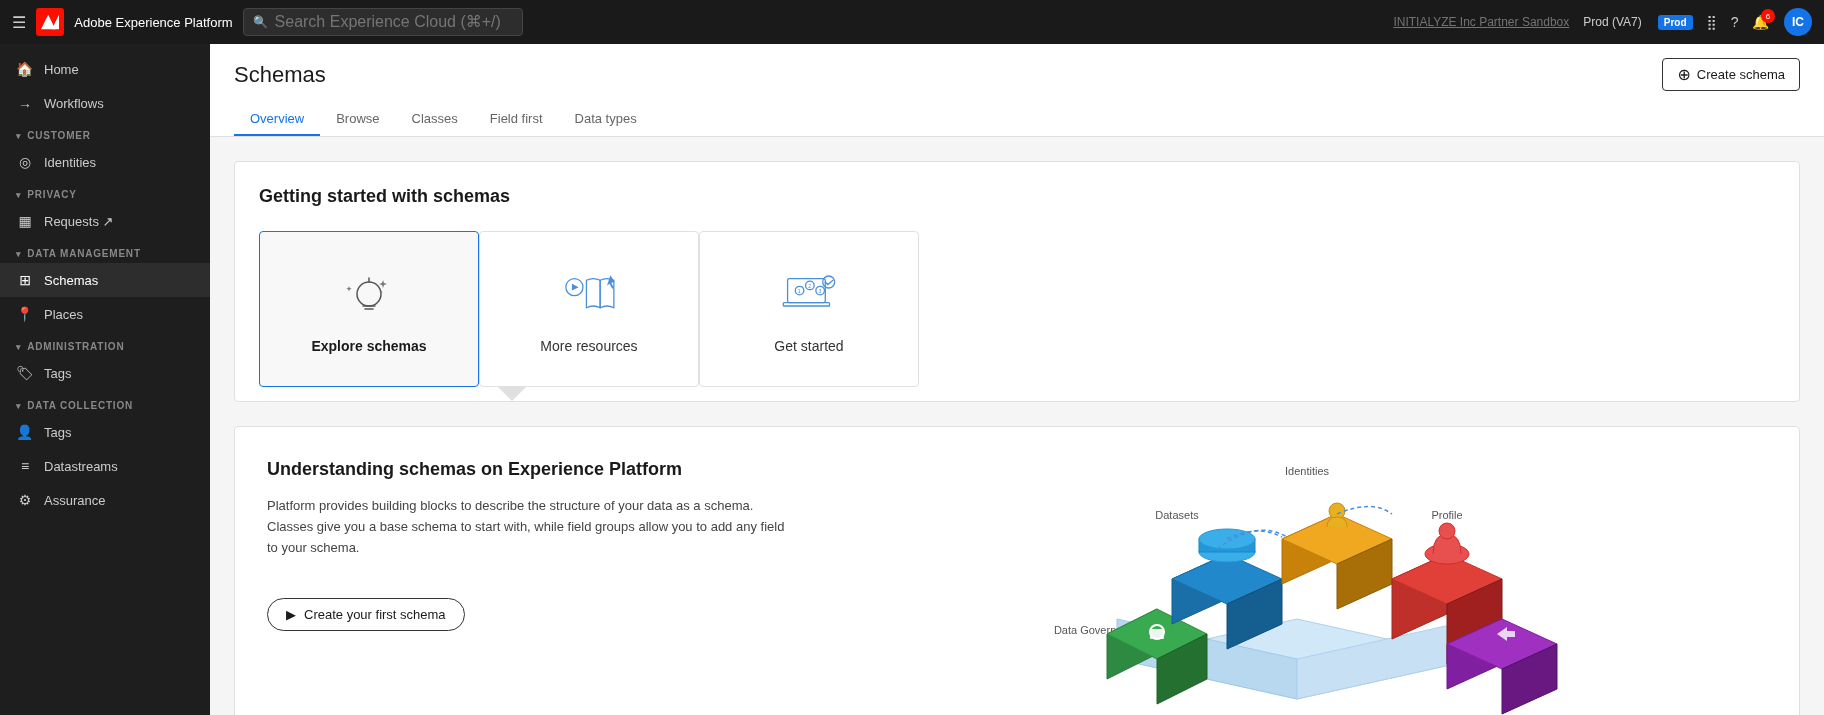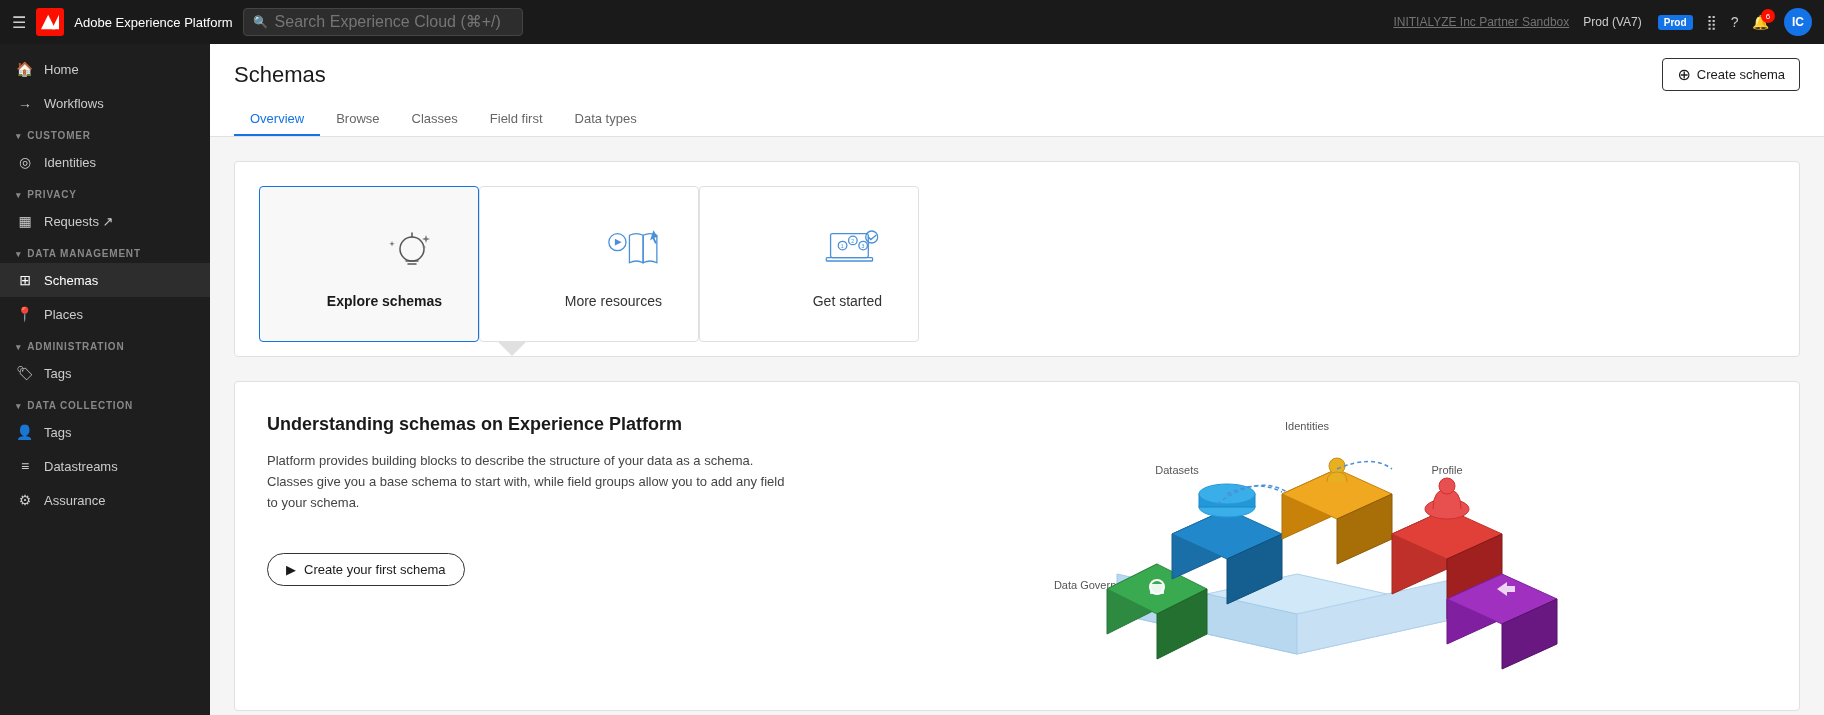--- a/index.html
+++ b/index.html
@@ -155,24 +155,24 @@
 
     .cards-row {
       display: flex;
       gap: 0;
       margin-bottom: 0;
     }
     .card {
       background: #fff;
       border: 1px solid #e0e0e0;
       border-radius: 4px;
-      padding: 32px 36px;
+      padding: 32px 24px;
       display: flex;
       flex-direction: column;
-      align-items: flex-end;
+      align-items: center;
       justify-content: center;
       gap: 14px;
       cursor: pointer;
       min-width: 200px;
       flex: 1;
       max-width: 220px;
       text-align: center;
     }
     .card.selected {
       border-color: #1473e6;
@@ -355,20 +355,21 @@
         <div class="tab">Browse</div>
         <div class="tab">Classes</div>
         <div class="tab">Field first</div>
         <div class="tab">Data types</div>
       </div>
     </div>
 
     <div class="content">
 
       <div class="getting-started-wrapper">
+        <h2 class="section-title">Getting started with schemas</h2>
 
         <div class="cards-row">
 
           <div class="card selected">
             <div class="card-icon">
               <svg width="60" height="60" viewBox="0 0 60 60" fill="none" xmlns="http://www.w3.org/2000/svg">
 
                 <circle cx="30" cy="30" r="12" stroke="#555" stroke-width="1.5" fill="none"></circle>
                 <path d="M24 42 h12" stroke="#555" stroke-width="1.5" stroke-linecap="round"></path>
                 <path d="M26 45 h8" stroke="#555" stroke-width="1.5" stroke-linecap="round"></path>

